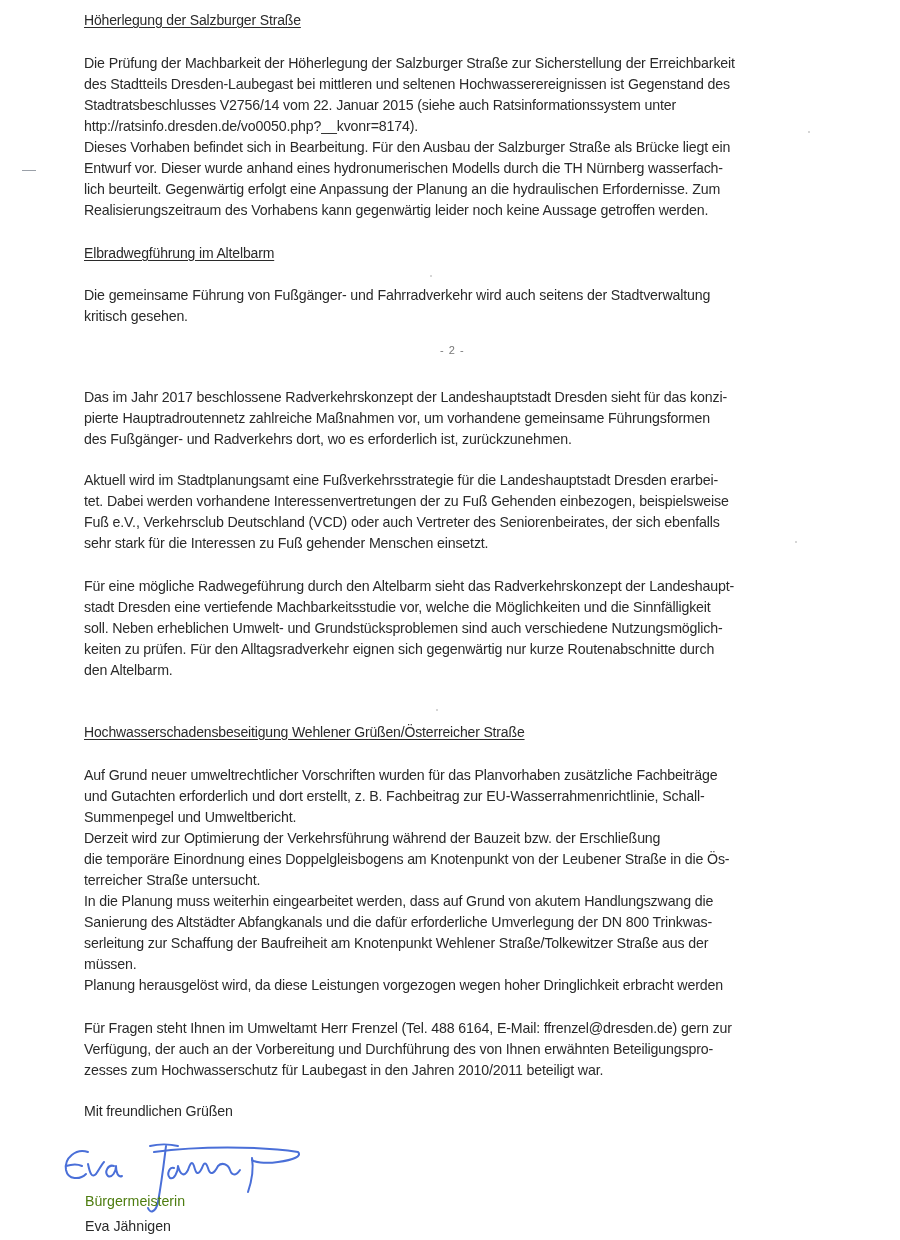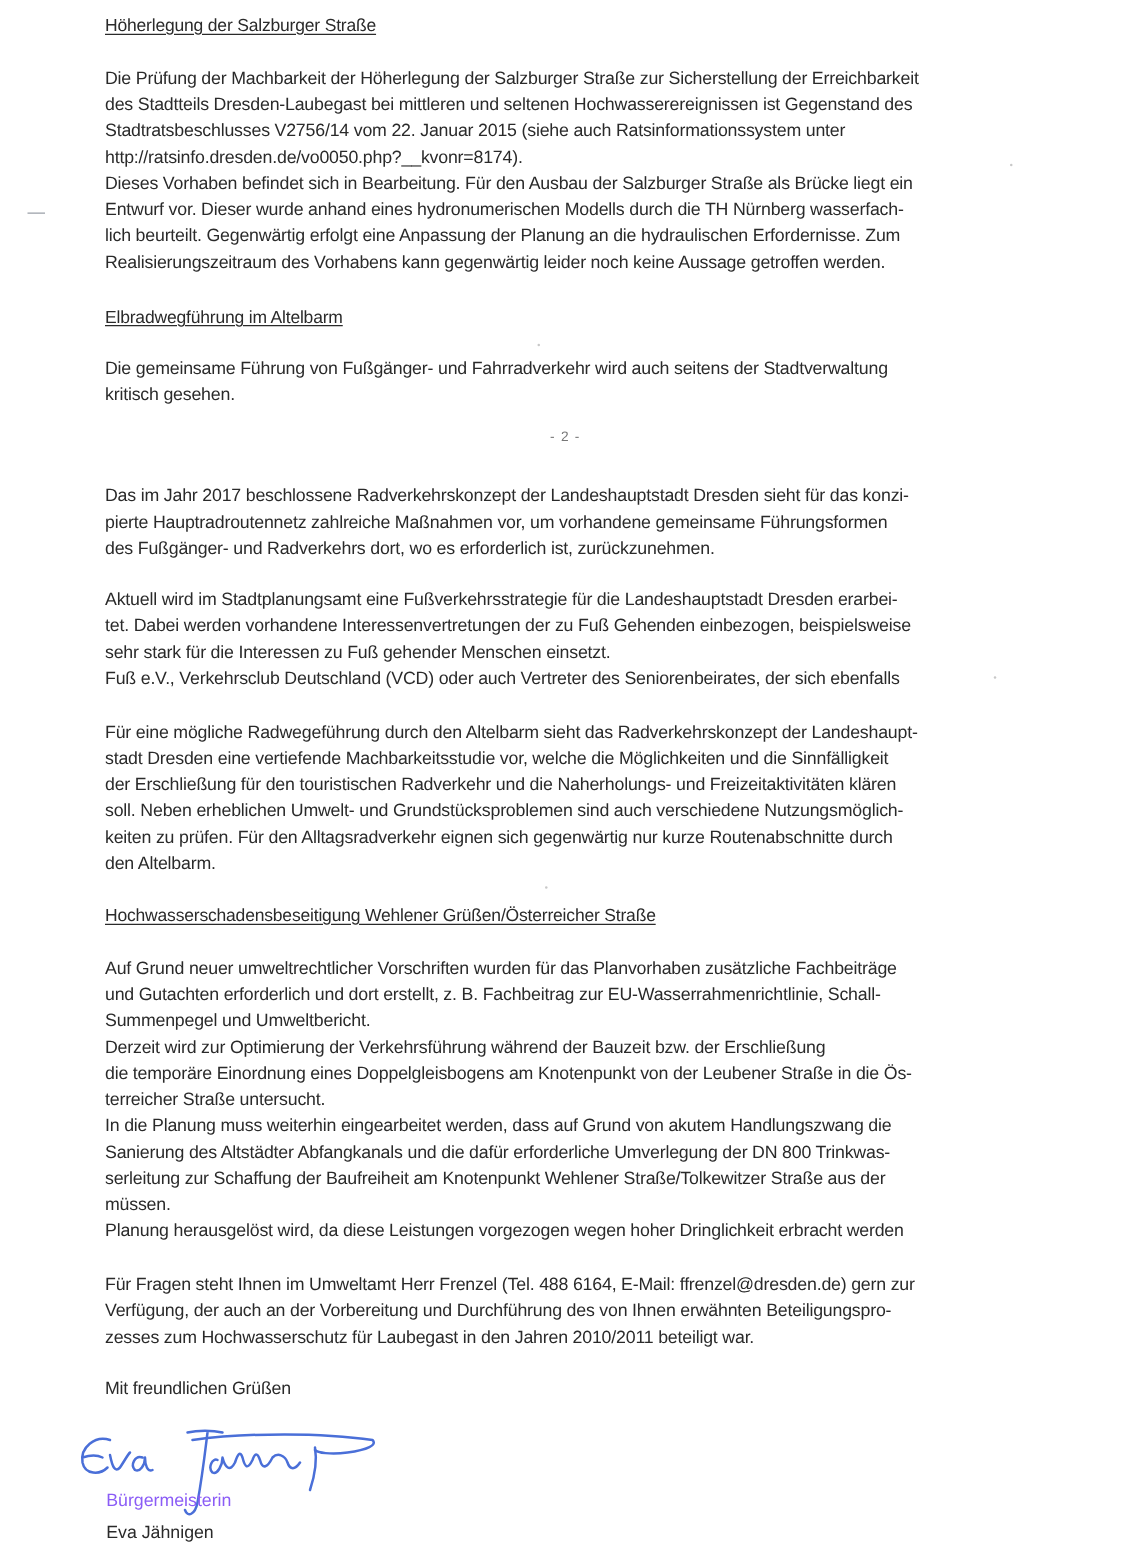--- a/index.html
+++ b/index.html
@@ -72,21 +72,21 @@
       line-height: 21px;
       color: #2a2a2a;
       margin-top: 46px;
     }
     .sig-title {
       position: absolute;
       left: 85px;
       top: 1191px;
       font-size: 14.2px;
       line-height: 21px;
-      color: #8b5cf6;
+      color: #4d7c0f;
     }
     .speck {
       position: absolute;
       width: 2px;
       height: 2px;
       background: #c8c8c8;
       border-radius: 1px;
     }
   </style>
 </head>
@@ -116,28 +116,27 @@
 
   <div class="para" style="top:387px">
     <div class="line">Das im Jahr 2017 beschlossene Radverkehrskonzept der Landeshauptstadt Dresden sieht für das konzi-</div>
     <div class="line">pierte Hauptradroutennetz zahlreiche Maßnahmen vor, um vorhandene gemeinsame Führungsformen</div>
     <div class="line">des Fußgänger- und Radverkehrs dort, wo es erforderlich ist, zurückzunehmen.</div>
   </div>
 
   <div class="para" style="top:470px">
     <div class="line">Aktuell wird im Stadtplanungsamt eine Fußverkehrsstrategie für die Landeshauptstadt Dresden erarbei-</div>
     <div class="line">tet. Dabei werden vorhandene Interessenvertretungen der zu Fuß Gehenden einbezogen, beispielsweise</div>
+    <div class="line">Fuß e.V., Verkehrsclub Deutschland (VCD) oder auch Vertreter des Seniorenbeirates, der sich ebenfalls</div>
     <div class="line">sehr stark für die Interessen zu Fuß gehender Menschen einsetzt.</div>
-    <div class="line">Fuß e.V., Verkehrsclub Deutschland (VCD) oder auch Vertreter des Seniorenbeirates, der sich ebenfalls</div>
   </div>
 
   <div class="para" style="top:576px">
     <div class="line">Für eine mögliche Radwegeführung durch den Altelbarm sieht das Radverkehrskonzept der Landeshaupt-</div>
     <div class="line">stadt Dresden eine vertiefende Machbarkeitsstudie vor, welche die Möglichkeiten und die Sinnfälligkeit</div>
-    <div class="line">der Erschließung für den touristischen Radverkehr und die Naherholungs- und Freizeitaktivitäten klären</div>
     <div class="line">soll. Neben erheblichen Umwelt- und Grundstücksproblemen sind auch verschiedene Nutzungsmöglich-</div>
     <div class="line">keiten zu prüfen. Für den Alltagsradverkehr eignen sich gegenwärtig nur kurze Routenabschnitte durch</div>
     <div class="line">den Altelbarm.</div>
   </div>
 
   <div class="heading" style="top:722px">Hochwasserschadensbeseitigung Wehlener Grüßen/Österreicher Straße</div>
   <div class="para" style="top:765px">
     <div class="line">Auf Grund neuer umweltrechtlicher Vorschriften wurden für das Planvorhaben zusätzliche Fachbeiträge</div>
     <div class="line">und Gutachten erforderlich und dort erstellt, z. B. Fachbeitrag zur EU-Wasserrahmenrichtlinie, Schall-</div>
     <div class="line">Summenpegel und Umweltbericht.</div>

